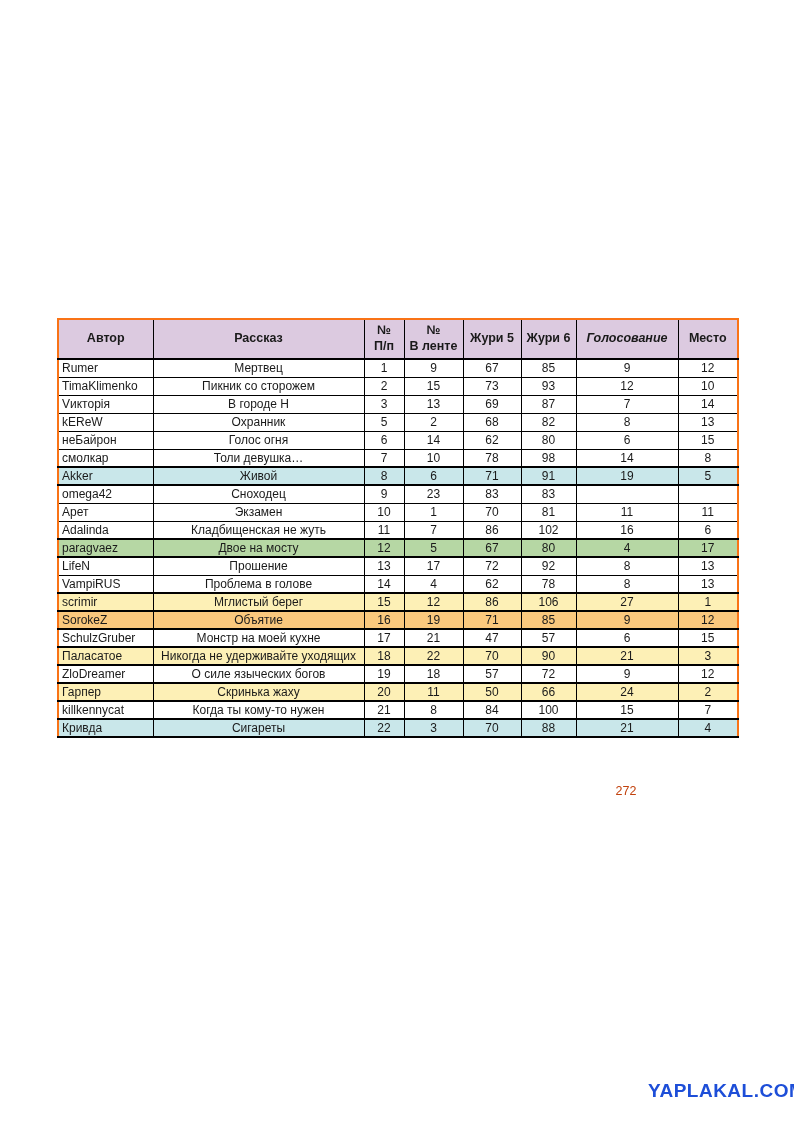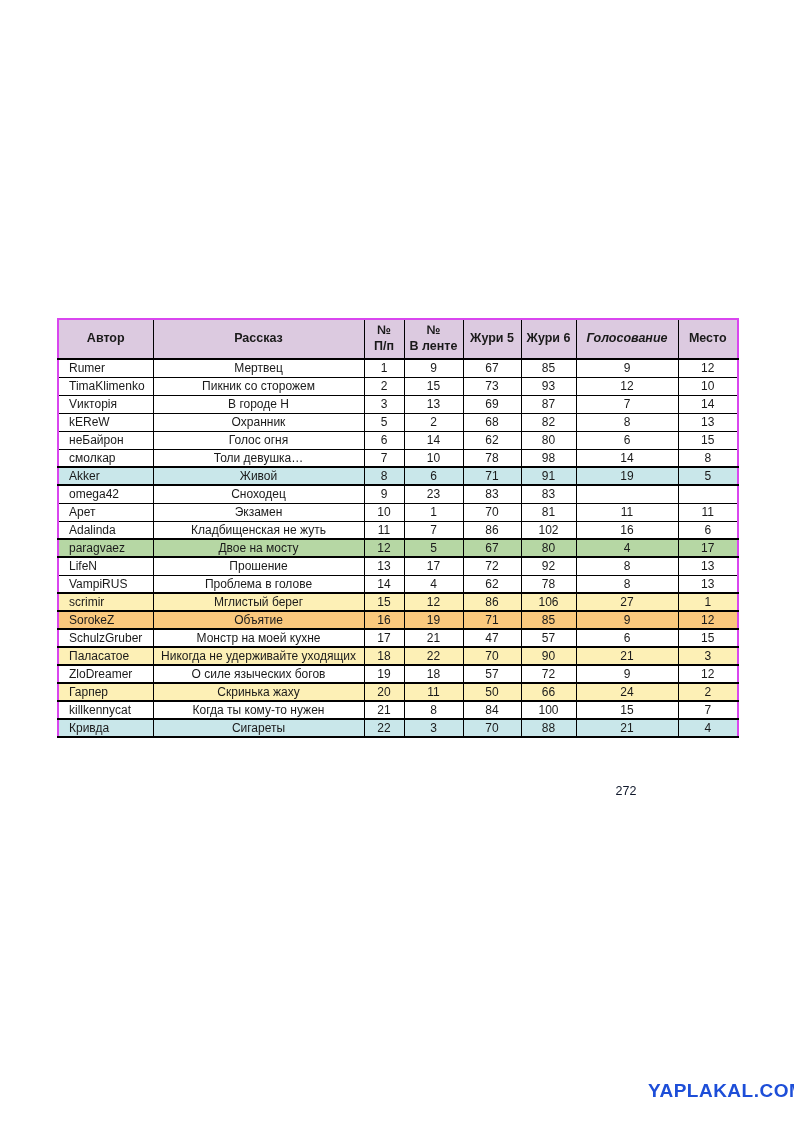--- a/index.html
+++ b/index.html
@@ -12,21 +12,21 @@
     font-family: "Liberation Sans", "DejaVu Sans", sans-serif;
     overflow: hidden;
   }
   table.results {
     position: absolute;
     left: 57px;
     top: 318px;
     width: 680px;
     table-layout: fixed;
     border-collapse: collapse;
-    border: 2px solid #d946ef;
+    border: 2px solid #f97316;
     font-family: "Liberation Sans", "DejaVu Sans", sans-serif;
   }
   table.results th {
     border: 1px solid #000;
     border-bottom: 2px solid #000;
     font-size: 12.5px;
     font-weight: bold;
     color: #1a1a1a;
     text-align: center;
     vertical-align: middle;
@@ -40,30 +40,30 @@
     font-size: 12px;
     color: #1a1a1a;
     text-align: center;
     vertical-align: middle;
     height: 18px;
     line-height: 1;
     padding: 1px 2px;
     overflow: hidden;
     white-space: nowrap;
   }
-  table.results td.author { text-align: left; padding-left: 10px; }
+  table.results td.author { text-align: left; padding-left: 3px; }
   table.results tr.hl td { border-top: 2px solid #000; border-bottom: 2px solid #000; }
   .page-number {
     position: absolute;
     left: 575px;
     top: 784px;
     width: 102px;
     text-align: center;
     font-size: 12.5px;
-    color: #0f172a;
+    color: #c2410c;
   }
   .watermark {
     position: absolute;
     left: 629px;
     top: 1080px;
     width: 150px;
     font-size: 19px;
     font-weight: bold;
     letter-spacing: 0.5px;
     color: #a5c4dd;

